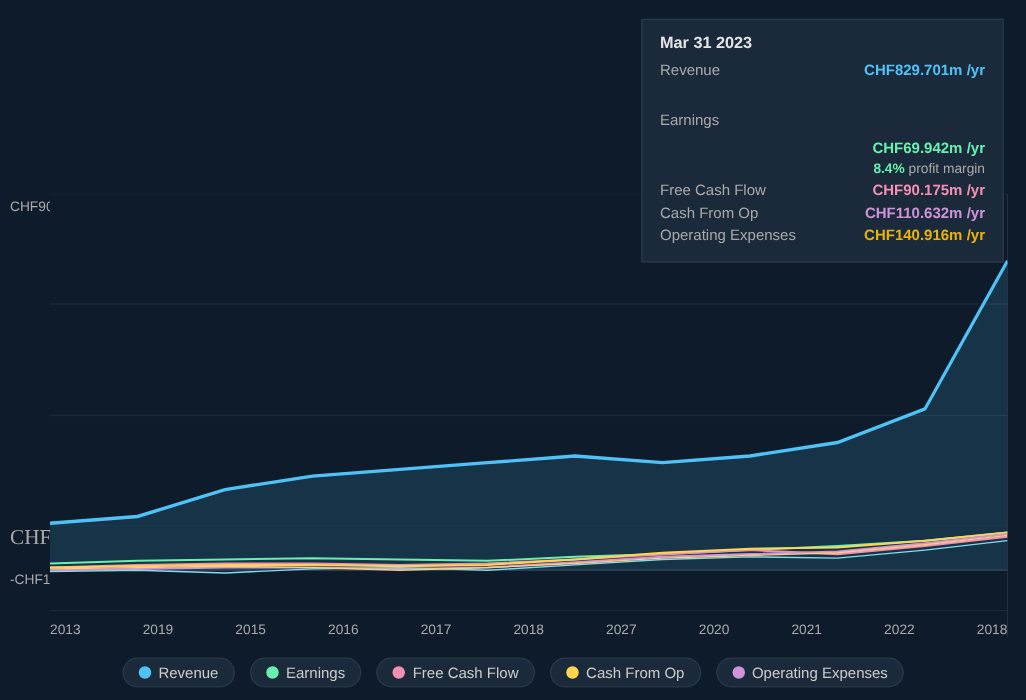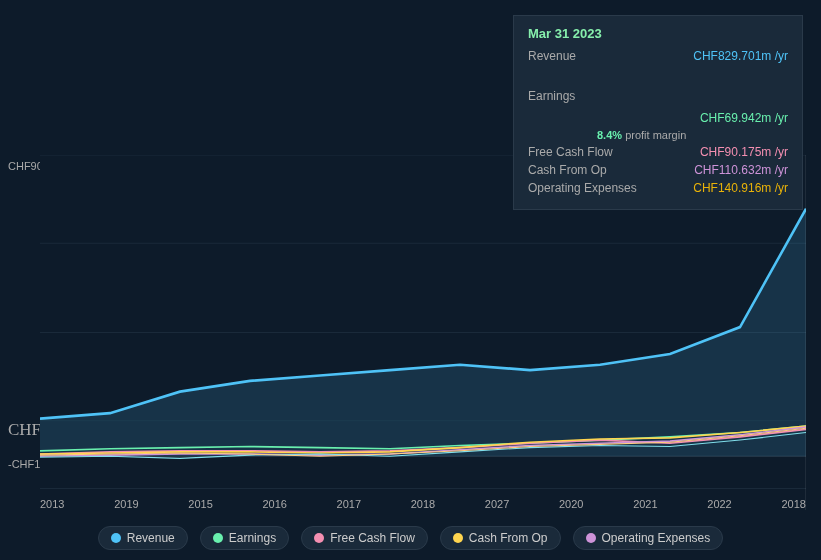--- a/index.html
+++ b/index.html
@@ -51,53 +51,54 @@
       background: #1a2a3a;
       border: 1px solid #2a3a4a;
       padding: 10px 14px;
       min-width: 290px;
       z-index: 10;
     }
 
     .tooltip-date {
       font-size: 13px;
       font-weight: bold;
-      color: #86efac;
+      color: #e5e5e5;
       margin-bottom: 8px;
     }
 
     .tooltip-row {
       display: flex;
       justify-content: space-between;
       align-items: center;
       margin-bottom: 4px;
       font-size: 12px;
     }
 
     .tooltip-label {
       color: #aaa;
       min-width: 130px;
     }
 
     .tooltip-value {
-      font-weight: normal;
+      font-weight: bold;
       text-align: left;
     }
 
     .tooltip-value.revenue { color: #4fc3f7; }
     .tooltip-value.earnings { color: #69f0ae; margin-top: 44px; }
     .tooltip-value.fcf { color: #f48fb1; }
     .tooltip-value.cashop { color: #ce93d8; }
     .tooltip-value.opex { color: #eab308; }
 
     .margin-row {
       font-size: 11px;
       color: #aaa;
-      margin-left: 69px;
+      margin-left: 110px;
       margin-bottom: 4px;
+      text-align: right;
     }
     .margin-highlight {
       color: #69f0ae;
       font-weight: bold;
     }
 
     
     .legend {
       position: absolute;
       bottom: 520px;

